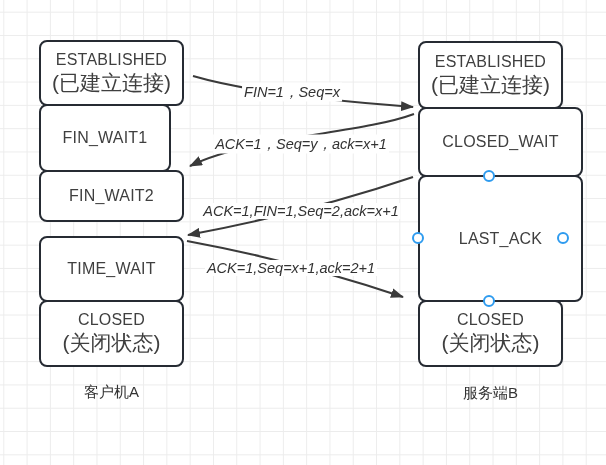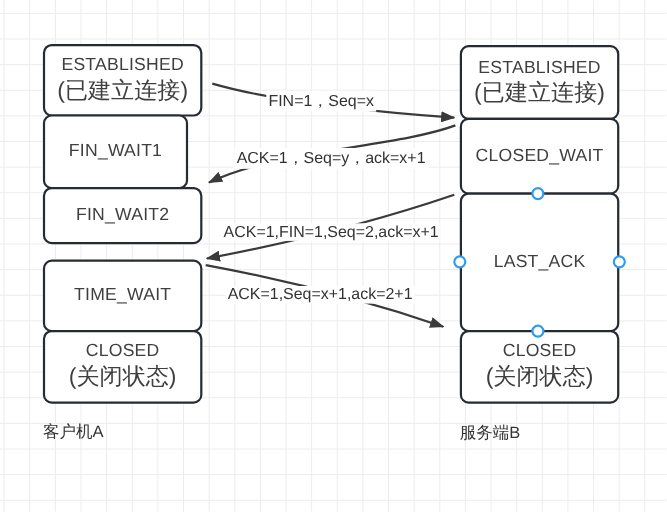--- a/index.html
+++ b/index.html
@@ -25,27 +25,28 @@
   .node-sub{font-size:21px;line-height:1.25;}
   .node-sub:empty{display:none;}
   #wires{position:absolute;left:0;top:0;width:606px;height:465px;}
   .wire{fill:none;stroke:var(--arrow,#3a3a3a);stroke-width:2;}
   marker path{fill:var(--arrow,#3a3a3a);}
   .msg-label{
     position:absolute;transform:translate(-50%,-50%);
     background:var(--background,#ffffff);
     padding:0 2px;font-size:14.5px;color:var(--label_text,#333333);
     white-space:nowrap;
+    font-style:italic;
   }
   .handle{
     position:absolute;width:8px;height:8px;border-radius:50%;
     border:2px solid var(--handle_blue,#2e9bef);background:#ffffff;
     transform:translate(-50%,-50%);
   }
-  .caption{position:absolute;font-size:15px;color:var(--label_text,#333333);}
+  .caption{position:absolute;text-align:center;font-size:15px;color:var(--label_text,#333333);}
   .watermark{
     position:absolute;left:420px;top:433px;font-size:18px;letter-spacing:1px;
     color:var(--watermark,#c8c8c8);white-space:nowrap;
   }
 </style>
 </head>
 <body>
 
 <div id="canvas">
 
@@ -67,25 +68,25 @@
   </div>
   <div class="node" style="left:39px;top:300px;width:145px;height:67px">
     <div class="node-title">CLOSED</div>
     <div class="node-sub">(关闭状态)</div>
   </div>
 
   <div class="node" style="left:418px;top:41px;width:145px;height:68px">
     <div class="node-title">ESTABLISHED</div>
     <div class="node-sub">(已建立连接)</div>
   </div>
-  <div class="node" style="left:418px;top:107px;width:145px;height:70px">
+  <div class="node" style="left:418px;top:107px;width:165px;height:70px">
     <div class="node-title">CLOSED_WAIT</div>
 
   </div>
-  <div class="node" style="left:418px;top:175px;width:145px;height:127px">
+  <div class="node" style="left:418px;top:175px;width:165px;height:127px">
     <div class="node-title">LAST_ACK</div>
 
   </div>
   <div class="node" style="left:418px;top:300px;width:145px;height:67px">
     <div class="node-title">CLOSED</div>
     <div class="node-sub">(关闭状态)</div>
   </div>
 
   <svg id="wires">
     <defs>

